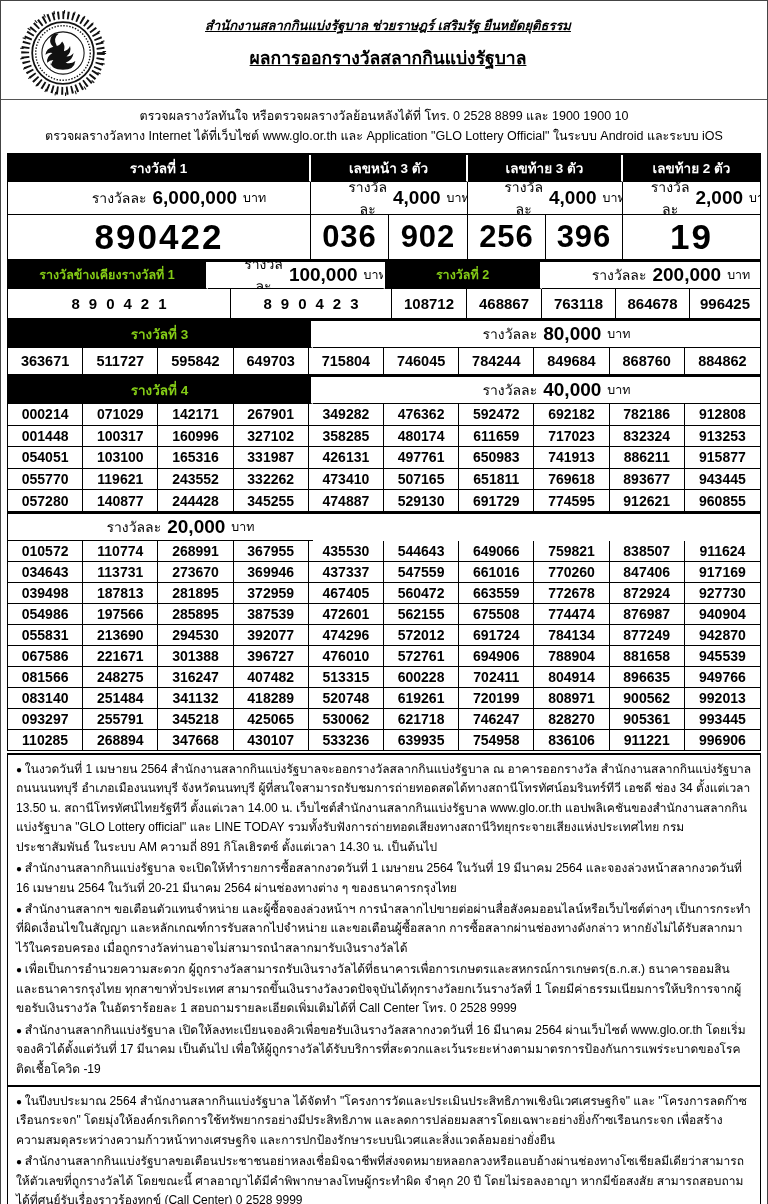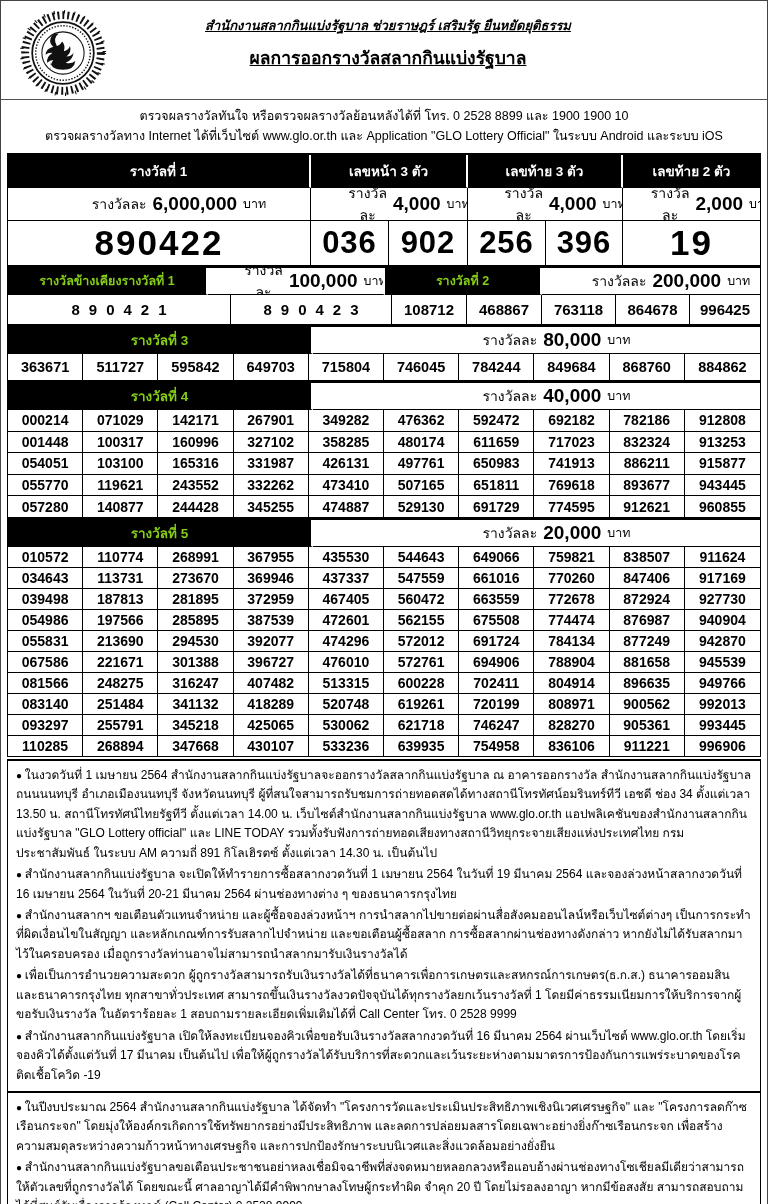--- a/index.html
+++ b/index.html
@@ -30,21 +30,21 @@
   .cell:last-child { border-right:none; }
   .bar { background:#000; color:#fff; font-weight:bold; }
   .bar-row { border-top:2px solid #000; border-bottom:0; }
   .bar-row .cell { border-right:2px solid #fff; border-bottom:1px solid #000; }
   .bar-row .cell:last-child { border-right:none; }
   .amt-prefix { font-size:14px; margin-right:6px;margin-left:40px; }
   .amt-value { font-size:19px; font-weight:bold; }
   .amt-suffix { font-size:12.5px; margin-left:6px; }
 
   
-  .t1-head { grid-template-columns:303px 157px 155px 1fr; height:35px; font-size:13.5px; }
+  .t1-head { grid-template-columns:303px 157px 155px 1fr; height:29px; font-size:13.5px; }
   .t1-amt  { grid-template-columns:303px 157px 155px 1fr; height:33px; }
   .t1-nums { grid-template-columns:303px 78px 79px 78px 77px 1fr; height:45px; }
   .t1-nums .cell { font-weight:bold; font-size:31px; letter-spacing:1px; }
   .t1-nums .cell.big { font-size:35px; letter-spacing:2px; }
 
   
   .t2-head { grid-template-columns:200px 177px 157px 1fr; height:29px; }
   .t2-head .blackcell { font-size:12.5px; }
   .t2-nums { grid-template-columns:223px 161px 75px 75px 74px 74px 1fr; height:30px; }
   .t2-nums .cell { font-weight:bold; font-size:15px; }
@@ -252,21 +252,20 @@
           <div class="num-cell">691729</div>
           <div class="num-cell">774595</div>
           <div class="num-cell">912621</div>
           <div class="num-cell">960855</div>
         </div>
       </div>
   </div>
 
   <div class="tablewrap t5">
     <div class="t-row bar-row sec-head">
-      <div class="cell bar blackcell">รางวัลที่ 5</div>
       <div class="cell">
         <span class="amt-prefix">รางวัลละ</span>
         <span class="amt-value">20,000</span>
         <span class="amt-suffix">บาท</span>
       </div>
     </div>
     <div class="num-grid">
         <div class="num-row">
           <div class="num-cell">010572</div>
           <div class="num-cell">110774</div>

